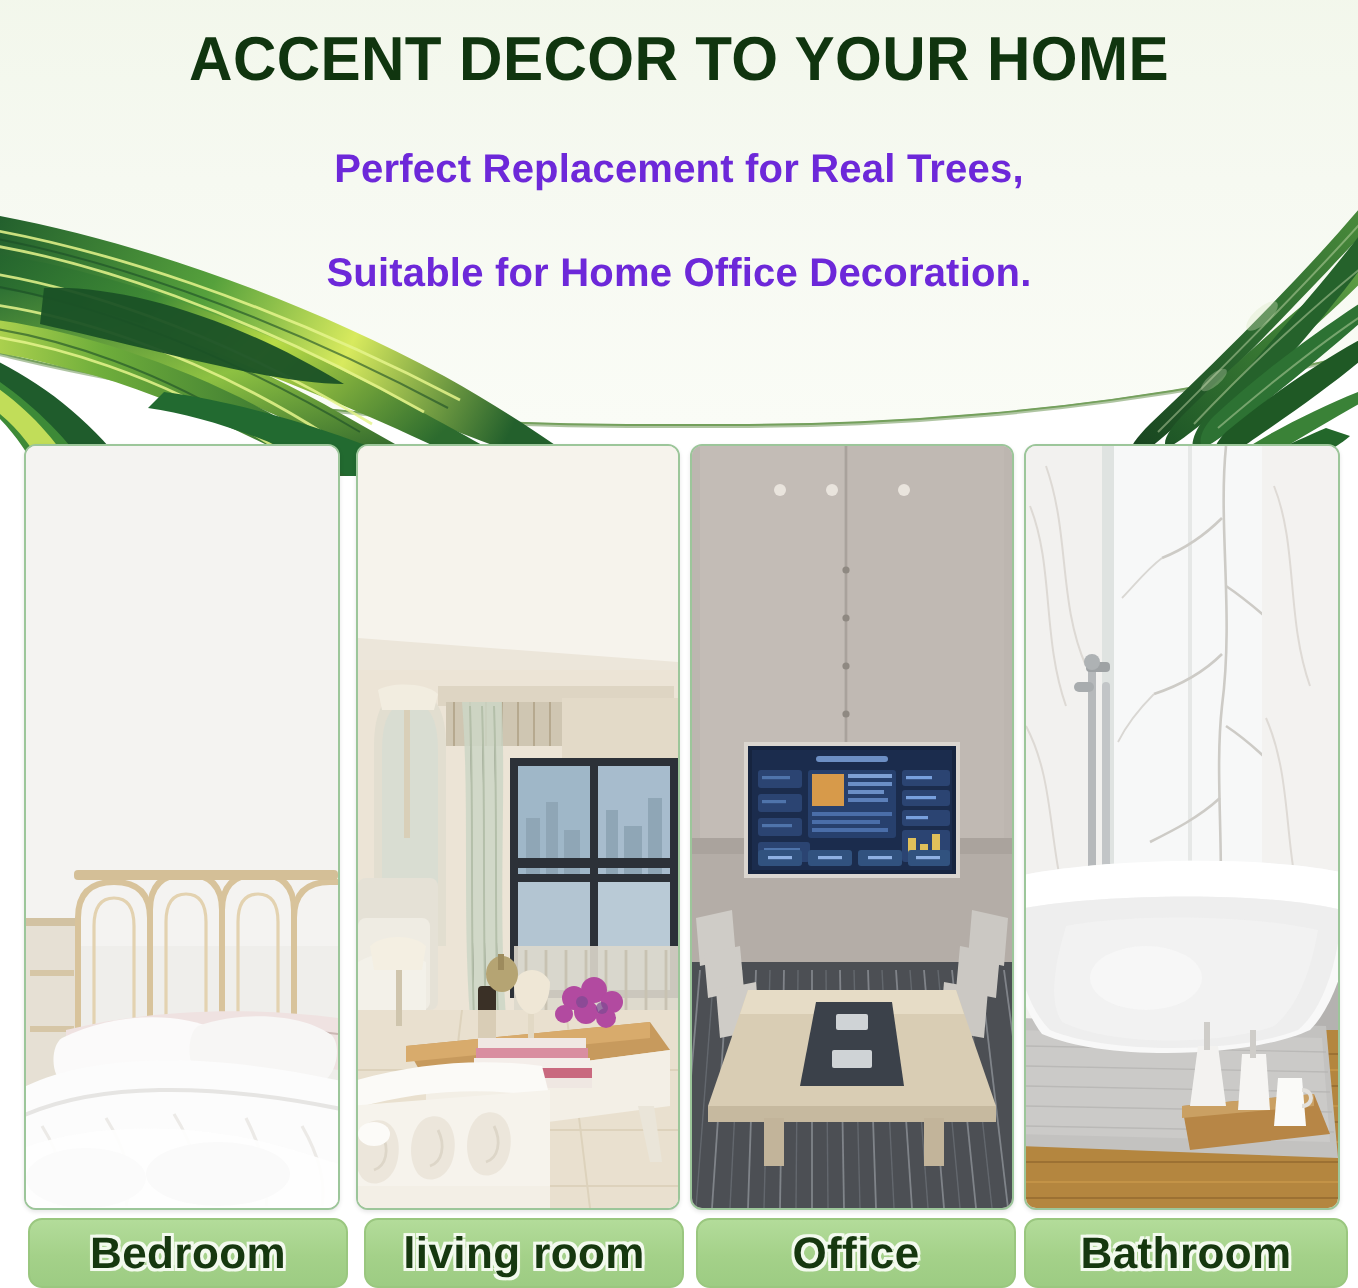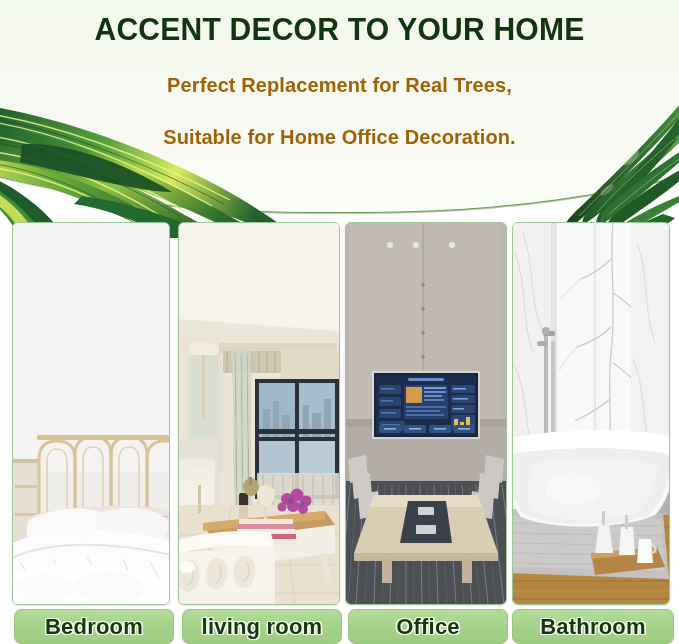--- a/index.html
+++ b/index.html
@@ -35,21 +35,21 @@
   .title{
     position:absolute;left:0;top:12px;width:679px;text-align:center;
     font-size:31px;font-weight:700;letter-spacing:.2px;
     color:#10350f;
     font-family:"Liberation Sans","DejaVu Sans",sans-serif;
     transform:scaleX(.97);
     white-space:nowrap;
   }
   .subtitle{
     position:absolute;left:0;top:72px;width:679px;text-align:center;
-    font-size:20px;font-weight:700;line-height:27px;color:#a16207;
+    font-size:20px;font-weight:700;line-height:27px;color:#6d28d9;
     letter-spacing:.1px;
   }
   .subtitle .l2{display:block;margin-top:25px;}
 
   
   .leaf-left{position:absolute;left:-14px;top:96px;width:316px;height:142px;pointer-events:none;}
   .leaf-right{position:absolute;right:-10px;top:104px;width:210px;height:132px;pointer-events:none;}
 
   
   .panels{position:absolute;left:0;top:218px;width:679px;height:386px;}

